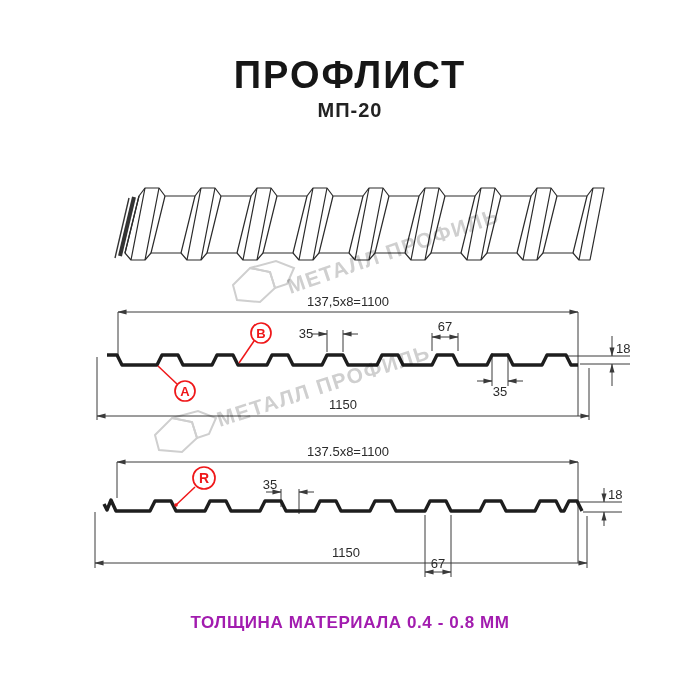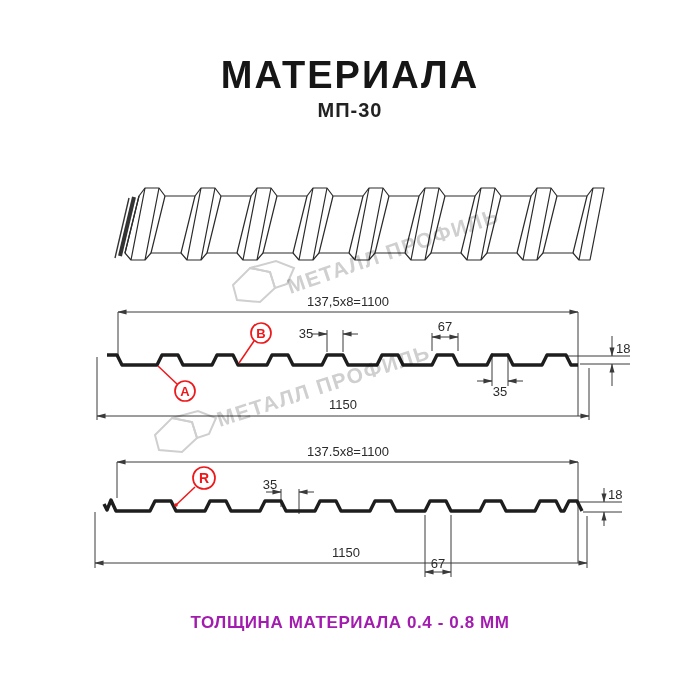--- a/index.html
+++ b/index.html
@@ -17,22 +17,22 @@
   .wm1{left:284px;top:276px;transform:rotate(-19deg);}
   .wm2{left:214px;top:409px;transform:rotate(-18deg);}
   .wm-logo{mix-blend-mode:multiply;}
   svg text.dim{font-family:"Liberation Sans",sans-serif;font-size:13px;fill:#2b2b2b;}
   svg text.pitch{font-family:"Liberation Sans",sans-serif;font-size:13px;fill:#2b2b2b;}
   svg text.redletter{font-family:"Liberation Sans",sans-serif;font-weight:bold;fill:#ef1719;}
 </style>
 </head>
 <body>
 
-<div class="abs page-title">МАТЕРИАЛА</div>
-<div class="abs page-subtitle">МП-30</div>
+<div class="abs page-title">ПРОФЛИСТ</div>
+<div class="abs page-subtitle">МП-20</div>
 
 <svg class="abs" style="left:0;top:0" width="700" height="700" viewBox="0 0 700 700">
   <defs>
     <marker id="arw" viewBox="0 0 10 10" refX="9.5" refY="5" markerWidth="9" markerHeight="9" orient="auto-start-reverse">
       <path d="M0,2.2 L10,5 L0,7.8 Z" fill="#3a3a3a"></path>
     </marker>
   </defs>
 
   <g stroke="#2b2b2b" stroke-width="1.2" fill="none" stroke-linejoin="round">
     <path fill="#ffffff" d="

